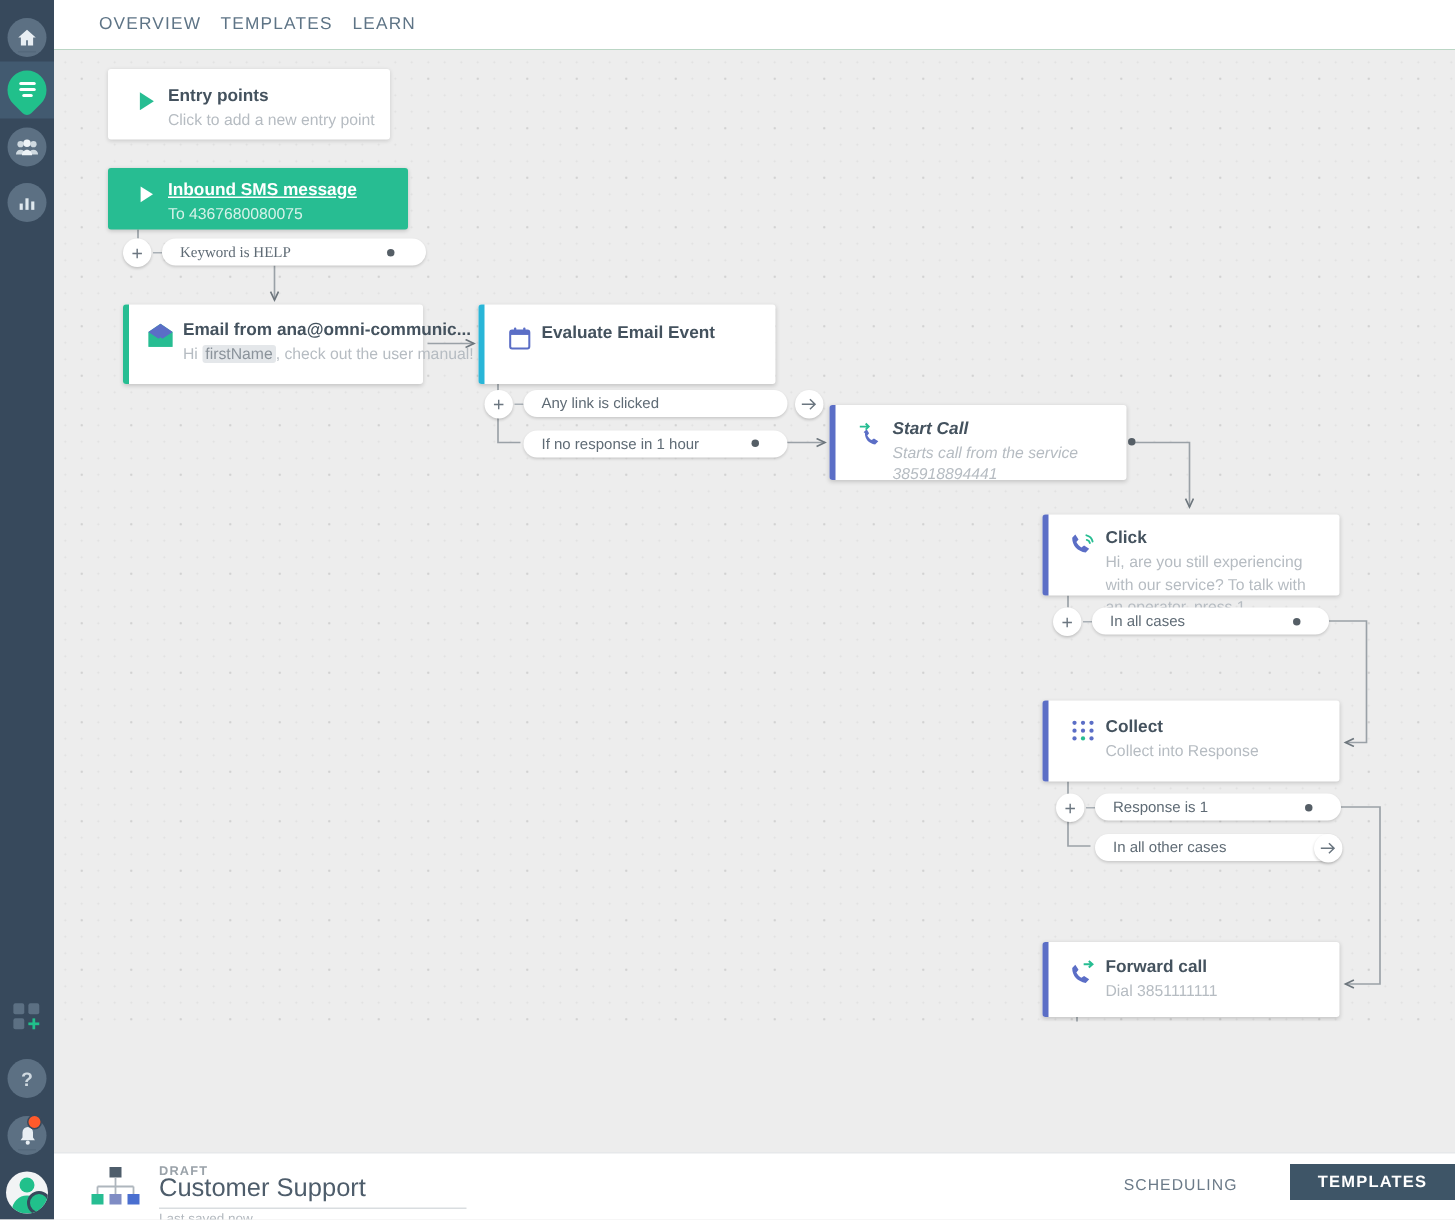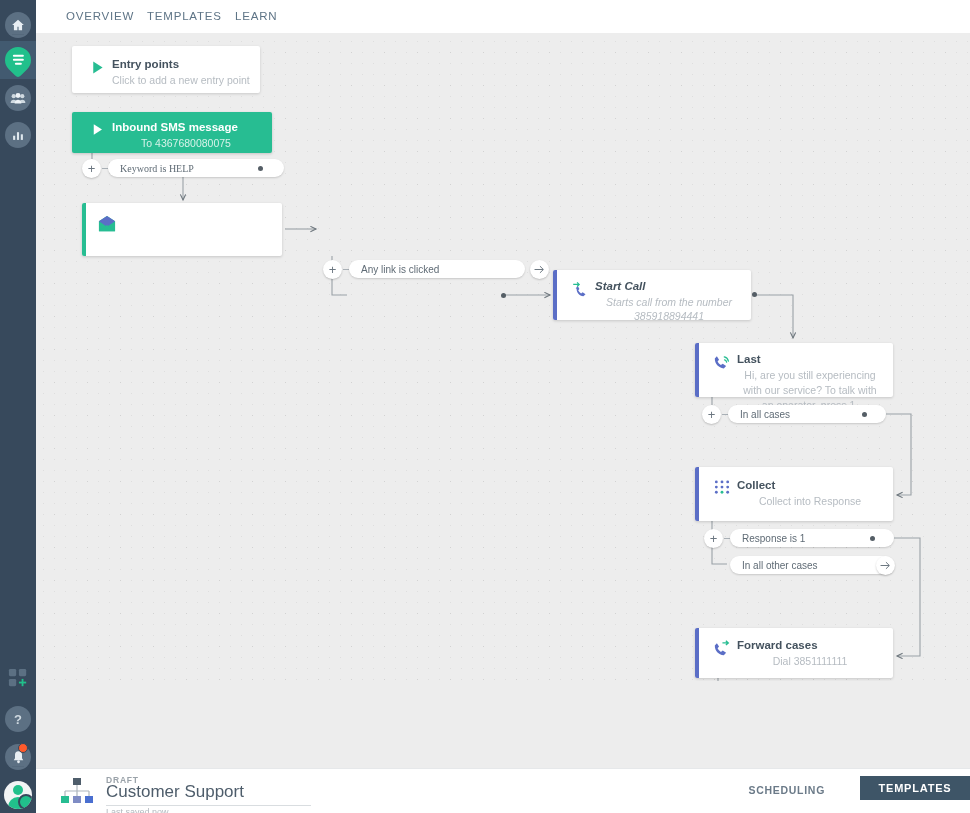--- a/index.html
+++ b/index.html
@@ -74,30 +74,30 @@
   .node{
     position:absolute;background:#fff;border-radius:2px;
     box-shadow:0 1px 3px rgba(0,0,0,.17);
     display:flex;
   }
   .node .accent{width:4px;border-radius:2px 0 0 2px;flex:0 0 4px;}
   .node .nbody{flex:1;padding:11px 12px 11px 10px;display:flex;}
   .node .nicon{width:30px;flex:0 0 30px;display:flex;align-items:flex-start;justify-content:center;padding-top:2px;}
   .node .ntext{flex:1;min-width:0;}
   .ntitle{font-size:11.5px;font-weight:bold;color:#44525e;line-height:14px;}
-  .nsub{font-size:10.5px;color:#b6bcc2;line-height:14px;margin-top:2px;white-space:nowrap;overflow:hidden;text-overflow:ellipsis;text-align:center;}
+  .nsub{font-size:10.5px;color:#b6bcc2;line-height:14px;margin-top:2px;white-space:nowrap;overflow:hidden;text-overflow:ellipsis;}
   .nsub.wrap{white-space:normal;}
   .token{background:#e4e7ea;color:#8b939b;border-radius:2px;padding:0 2px;}
 
   
   .node.plain{box-shadow:0 1px 3px rgba(0,0,0,.15);}
 
   
   .node.filled{background:#27bd92;box-shadow:0 1px 3px rgba(0,0,0,.18);}
-  .node.filled .ntitle{color:#fff;}
+  .node.filled .ntitle{color:#fff;text-decoration:underline;}
   .node.filled .nsub{color:#d6f2e9;}
 
   
   .pill{
     position:absolute;height:18px;background:#fff;border-radius:9px;
     box-shadow:0 1px 2px rgba(0,0,0,.16);
     display:flex;align-items:center;padding:0 12px;
     font-size:10px;color:#5f6b75;white-space:nowrap;
   }
   .plusbtn{
@@ -137,21 +137,21 @@
   }
   .flow-icon{position:absolute;left:24px;top:8px;width:34px;height:28px;}
   .draft{position:absolute;left:70px;top:6px;font-size:8.5px;letter-spacing:.8px;color:#9aa2a9;font-weight:bold;}
   .flowname{
     position:absolute;left:70px;top:13px;font-size:17px;color:#4e5d6b;
     border-bottom:1px solid #d9dde0;padding-bottom:3px;width:205px;
   }
   .saved{position:absolute;left:70px;top:38px;font-size:9px;color:#b3b9bf;}
   .scheduling{
     position:absolute;right:145px;top:15px;font-size:10.5px;letter-spacing:.7px;
-    color:#6b7a88;font-weight:bold;
+    color:#6b7a88;font-weight:normal;
   }
   .validate{
     position:absolute;right:0px;top:7px;width:110px;height:24px;background:#3e5567;
     color:#fff;font-size:11px;font-weight:bold;letter-spacing:.8px;
     display:flex;align-items:center;justify-content:center;border:0;
     font-family:"Liberation Sans", sans-serif;
   }
 </style>
 </head>
 <body>
@@ -314,53 +314,75 @@
     <div class="node" style="left:46px;top:170px;width:200px;height:53px;">
       <div class="accent" style="background:#27bd92;"></div>
       <div class="nbody" style="padding:10px 8px 10px 6px;">
         <div class="nicon">
           <svg width="20" height="18" viewBox="0 0 22 20">
             <path d="M2 7 L11 1 L20 7 L20 18 L2 18 Z" fill="#27bd92"></path>
             <path d="M2 7 L11 13 L20 7 L11 1 Z" fill="#5b6ec6"></path>
             <path d="M2 18 L11 11 L20 18 Z" fill="#27bd92"></path>
           </svg>
         </div>
-      </div>
-    </div>
-
+        <div class="ntext">
+          <div class="ntitle">Email from ana@omni-communic...</div>
+          <div class="nsub">
+            <span>Hi </span><span class="token">firstName</span><span>, check out the user manual!</span>
+          </div>
+        </div>
+      </div>
+    </div>
+
+    <div class="node" style="left:283px;top:170px;width:198px;height:53px;">
+      <div class="accent" style="background:#29b6d8;"></div>
+      <div class="nbody" style="padding:12px 8px 10px 8px;">
+        <div class="nicon">
+          <svg width="17" height="17" viewBox="0 0 20 20">
+            <rect x="2.5" y="4" width="15" height="14" rx="1.5" fill="#fff" stroke="#5b6ec6" stroke-width="1.6"></rect>
+            <rect x="2.5" y="4" width="15" height="3.4" fill="#5b6ec6"></rect>
+            <rect x="5.5" y="1.6" width="1.8" height="4" rx=".8" fill="#5b6ec6"></rect>
+            <rect x="12.7" y="1.6" width="1.8" height="4" rx=".8" fill="#5b6ec6"></rect>
+          </svg>
+        </div>
+        <div class="ntext">
+          <div class="ntitle">Evaluate Email Event</div>
+        </div>
+      </div>
+    </div>
 
     <div class="node" style="left:517px;top:237px;width:198px;height:50px;font-style:italic;">
       <div class="accent" style="background:#5b6ec6;"></div>
       <div class="nbody" style="padding:9px 8px 8px 8px;">
         <div class="nicon">
           <svg width="20" height="17" viewBox="0 0 22 20">
             <path d="M6 7c0 5 3 8 8 9l2.5-2.5-3.4-2.2-1.8 1.3c-1.6-.9-2.7-2.1-3.4-3.6l1.4-1.7L7.4 4 5 6.4z" fill="#5b6ec6" transform="translate(1,2)"></path>
             <path d="M3 4 h7 m-2.4 -2.4 L10 4 L7.6 6.4" fill="none" stroke="#27bd92" stroke-width="1.5"></path>
           </svg>
         </div>
         <div class="ntext">
           <div class="ntitle">Start Call</div>
-          <div class="nsub">Starts call from the number</div>
+          <div class="nsub">Starts call from the service</div>
           <div class="nsub" style="margin-top:0;">385918894441</div>
         </div>
       </div>
     </div>
 
     <div class="node" style="left:659px;top:310px;width:198px;height:54px;">
       <div class="accent" style="background:#5b6ec6;"></div>
       <div class="nbody" style="padding:9px 10px 8px 8px;">
         <div class="nicon">
           <svg width="20" height="18" viewBox="0 0 22 20">
             <path d="M3 5c0 6 4 10 10 11l2.6-2.8-3.8-2.4-2 1.4c-1.7-1-2.9-2.3-3.7-4l1.6-1.9L5.3 2.6 3 5z" fill="#5b6ec6"></path>
             <path d="M13.5 3.2a6 6 0 0 1 4.6 4.6M13.8 6.6a3 3 0 0 1 2.3 2.3" fill="none" stroke="#27bd92" stroke-width="1.4" stroke-linecap="round"></path>
           </svg>
         </div>
         <div class="ntext">
           <div class="nsub" style="height:0;margin:0;"></div>
-          <div class="ntitle">Last</div>
+          <div class="ntitle">Click</div>
           <div class="nsub wrap" style="line-height:15px;">Hi, are you still experiencing with our service? To talk with an operator, press 1.</div>
         </div>
       </div>
     </div>
 
     <div class="node" style="left:659px;top:434px;width:198px;height:54px;">
       <div class="accent" style="background:#5b6ec6;"></div>
       <div class="nbody" style="padding:11px 10px 8px 8px;">
         <div class="nicon">
           <svg width="16" height="17" viewBox="0 0 16 18">
@@ -387,21 +409,21 @@
     <div class="node" style="left:659px;top:595px;width:198px;height:50px;">
       <div class="accent" style="background:#5b6ec6;"></div>
       <div class="nbody" style="padding:10px 10px 8px 8px;">
         <div class="nicon">
           <svg width="20" height="18" viewBox="0 0 22 20">
             <path d="M3 6c0 6 4 10 10 11l2.6-2.8-3.8-2.4-2 1.4c-1.7-1-2.9-2.3-3.7-4l1.6-1.9L5.3 3.6 3 6z" fill="#5b6ec6"></path>
             <path d="M11.5 3.2 h6 m-2.2-2.4 L18 3.2 L15.3 5.6" fill="none" stroke="#27bd92" stroke-width="1.5"></path>
           </svg>
         </div>
         <div class="ntext">
-          <div class="ntitle">Forward cases</div>
+          <div class="ntitle">Forward call</div>
           <div class="nsub">Dial 3851111111</div>
         </div>
       </div>
     </div>
 
     <div class="plusbtn" style="left:46px;top:126px;">+</div>
     <div class="stub" style="left:66px;top:135px;width:6px;"></div>
     <div class="pill" style="left:72px;top:126px;width:152px;font-family:Liberation Serif, serif;">
       <span>Keyword is HELP</span>
     </div>
@@ -411,20 +433,23 @@
     <div class="stub" style="left:307px;top:236px;width:6px;"></div>
     <div class="pill" style="left:313px;top:227px;width:152px;">
       <span>Any link is clicked</span>
     </div>
     <div class="arrowbtn" style="left:494px;top:227px;">
       <svg width="11" height="9" viewBox="0 0 12 10">
           <path d="M0.5 5 H10 M6.5 1.3 L10.3 5 L6.5 8.7" fill="none" stroke="#6b7680" stroke-width="1.1"></path>
         </svg>
     </div>
 
+    <div class="pill" style="left:313px;top:254px;width:152px;">
+      <span>If no response in 1 hour</span>
+    </div>
     <div class="dot" style="left:465px;top:260px;"></div>
 
     <div class="dot" style="left:716px;top:259px;"></div>
 
     <div class="plusbtn" style="left:666px;top:372px;">+</div>
     <div class="stub" style="left:686px;top:381px;width:6px;"></div>
     <div class="pill" style="left:692px;top:372px;width:134px;">
       <span>In all cases</span>
     </div>
     <div class="dot" style="left:826px;top:379px;"></div>

